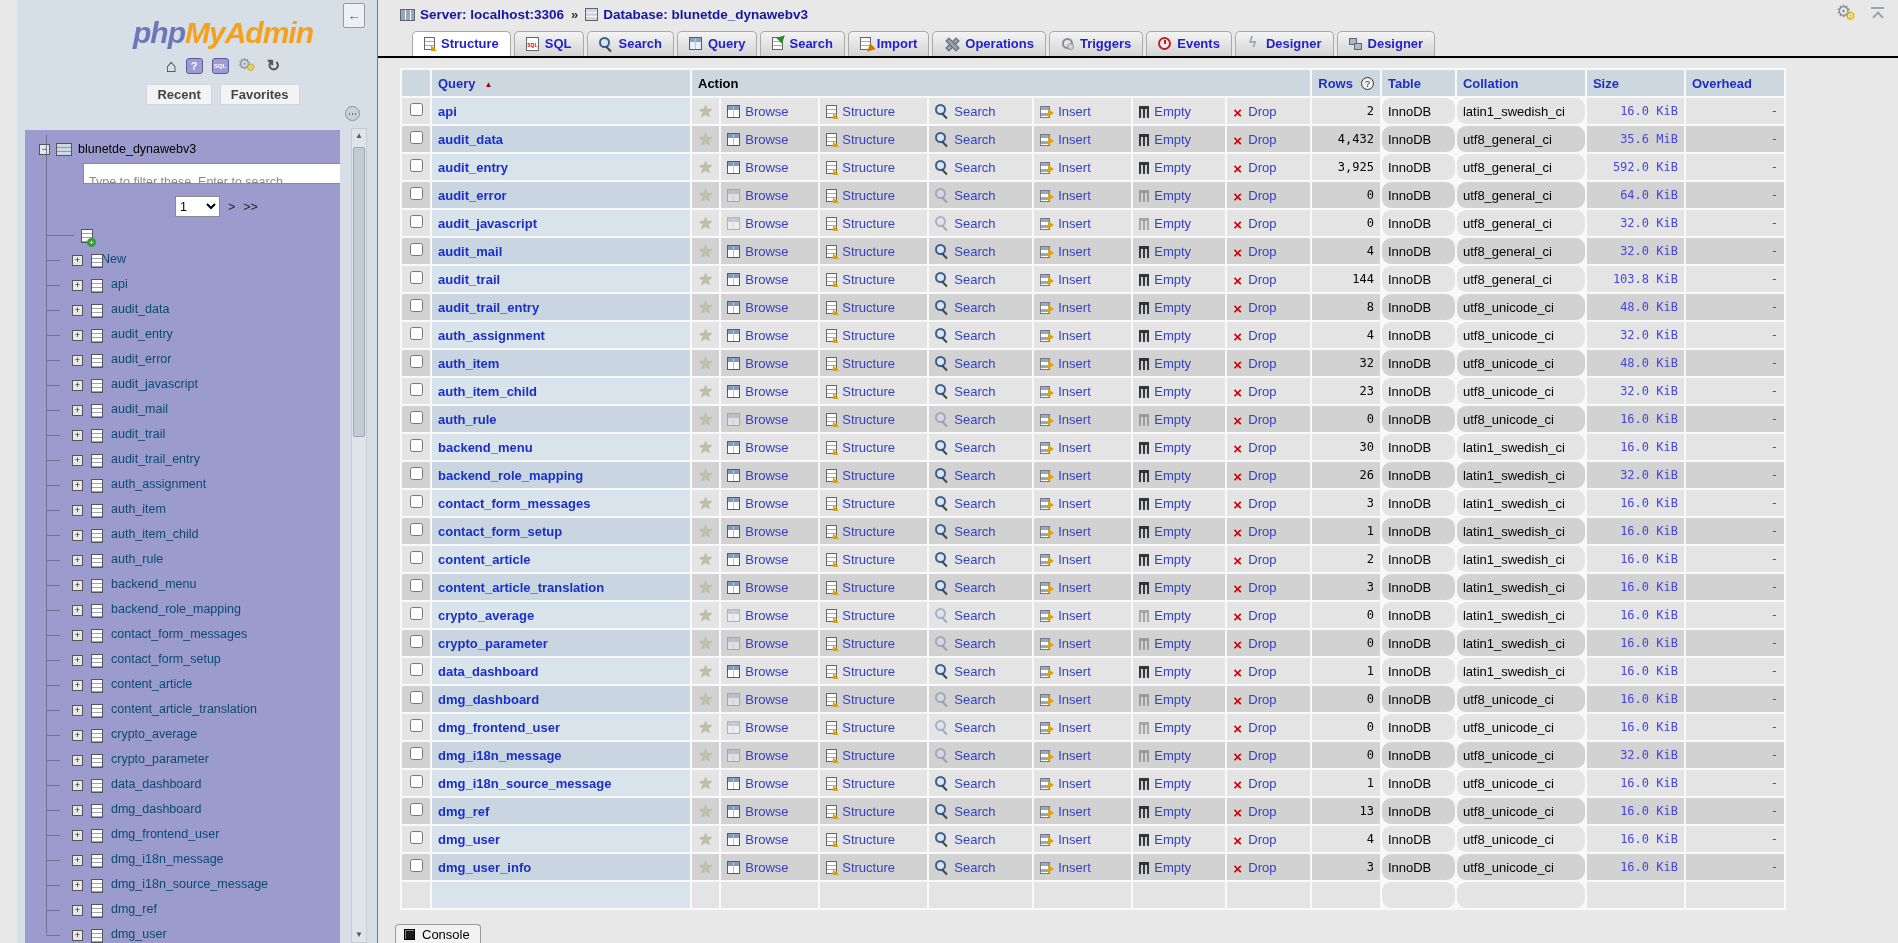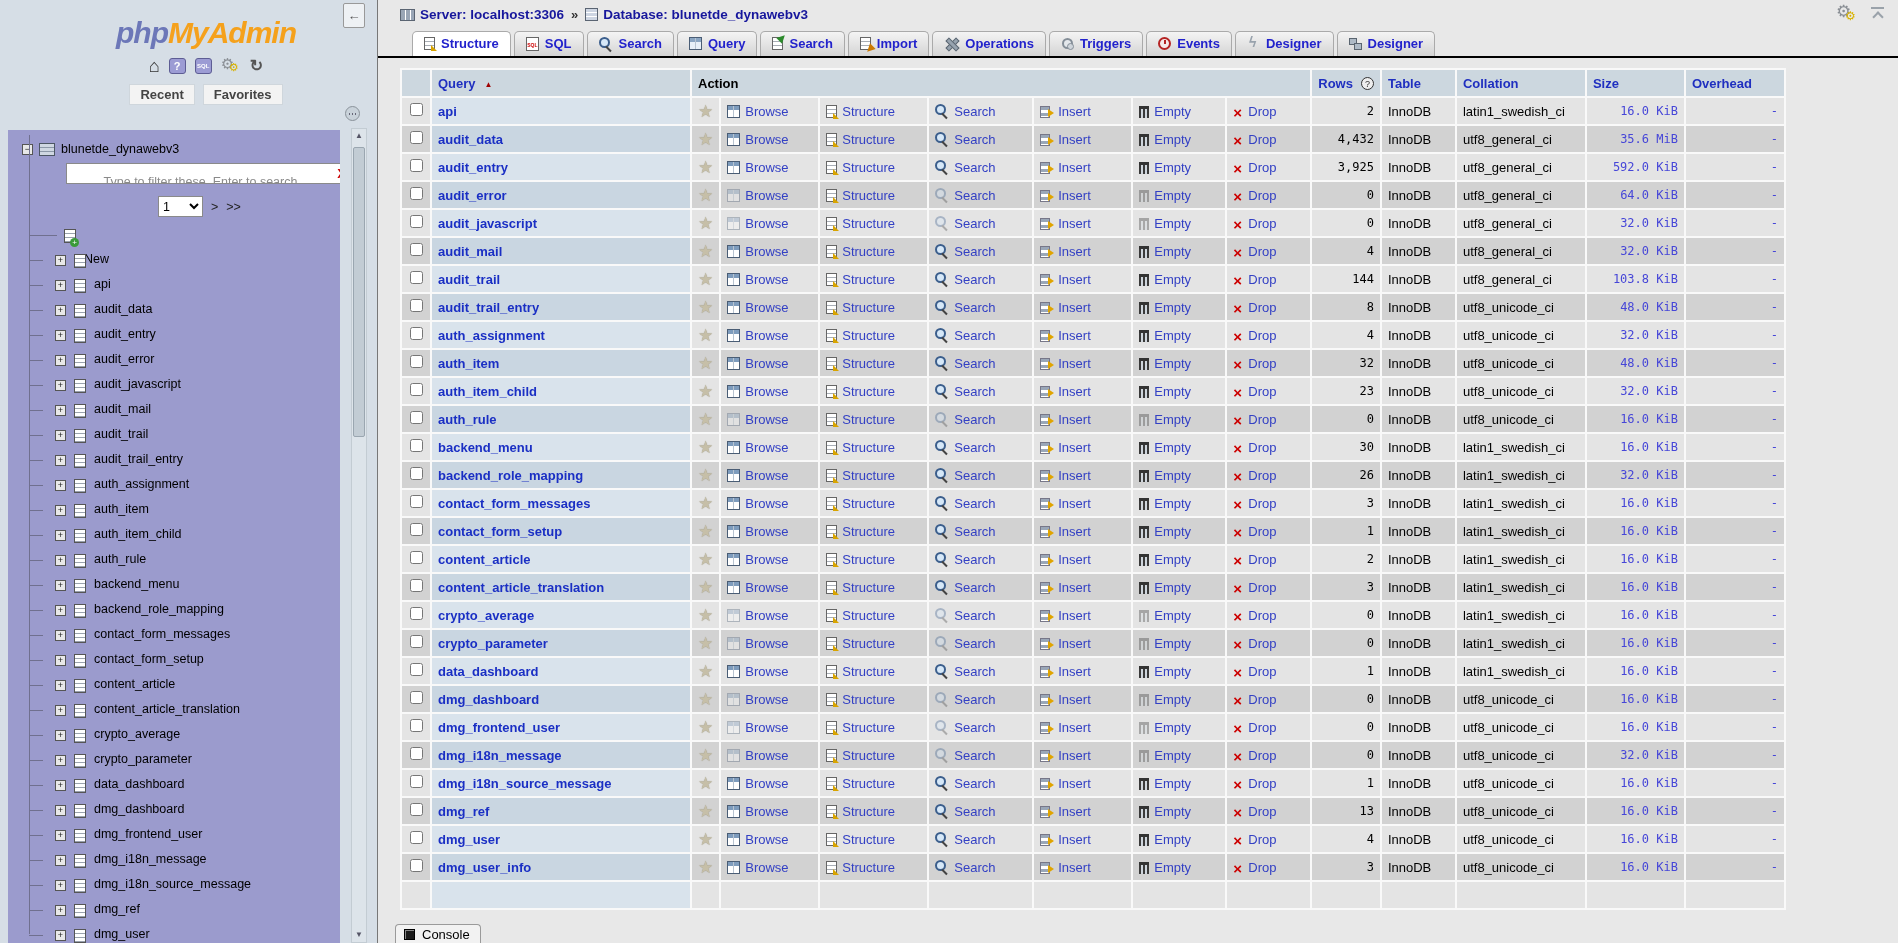--- a/index.html
+++ b/index.html
@@ -1,20 +1,20 @@
 <!DOCTYPE html>
 <html><head>
 <meta charset="utf-8">
 <style>
   * { margin:0; padding:0; box-sizing:border-box; }
   html,body { width:1898px; height:943px; overflow:hidden; font-family:"Liberation Sans",sans-serif; font-size:13px; color:#000; background:#e8e8e8; }
   #app { position:relative; width:1898px; height:943px; overflow:hidden; }
 
   
-  #sidebar { position:absolute; left:0; top:0; width:412px; height:943px; background:#d6dee6; }
+  #sidebar { position:absolute; left:17px; top:0; width:412px; height:943px; background:#d6dee6; }
   .logo-area { height:130px; background:#d6dee6; text-align:center; }
   .logo { padding-top:16px; font-size:30px; font-style:italic; font-weight:bold; letter-spacing:-1px; cursor:pointer; }
   .l-php { color:#6c77b8; }
   .l-ma  { color:#f5a11c; }
   .quick-icons { margin-top:6px; display:flex; justify-content:center; align-items:center; gap:9px; height:20px; }
   .qi { display:inline-block; cursor:pointer; }
   .qi-home { font-size:18px; color:#333; line-height:16px; }
   .qi-box { width:17px; height:16px; background:#9c9cd4; border:1px solid #5d5d94; border-radius:3px; color:#fff; font-weight:bold; text-align:center; }
   .qi-help { font-size:11px; line-height:14px; }
   .qi-sql { font-size:6px; line-height:14px; letter-spacing:0; }
@@ -24,37 +24,37 @@
   .qi-refresh { font-size:16px; color:#555; font-weight:bold; line-height:16px; }
   .rf-row { margin-top:8px; display:flex; justify-content:center; gap:8px; }
   .rf-row button { font-family:"Liberation Sans",sans-serif; font-size:13px; color:#444; background:#f3f3f3; border:1px solid #cfd6dc; padding:2px 10px; cursor:pointer;font-weight:bold; }
 
   .tree { position:absolute; left:8px; top:130px; width:332px; height:813px; background:#9b9bcd; overflow:hidden; font-size:12.5px; }
   .tree-root-row { position:relative; padding:12px 0 0 14px; display:flex; align-items:center; gap:6px; white-space:nowrap; }
   .expander { display:inline-block; width:11px; height:11px; background:#e8e8e8; border:1px solid #555; font-size:9px; line-height:9px; text-align:center; color:#222; cursor:pointer; flex:0 0 auto; }
   .db-icon { display:inline-block; width:16px; height:13px; border:1px solid #4c5664; background:repeating-linear-gradient(to bottom,#cfd7e2 0 3px,#8c98a8 3px 4px); flex:0 0 auto; }
   .tree-root-label { color:#000; cursor:pointer; }
   .tree-filter { position:relative; margin:7px 0 0 58px; width:284px; }
-  .tree-filter input { width:284px; height:21px; border:1px solid #8a8a8a; background:#fff; font-size:12.5px; padding:17px 20px 0 5px; color:#7f1d1d; font-family:"Liberation Sans",sans-serif;text-align:center; }
+  .tree-filter input { width:284px; height:21px; border:1px solid #8a8a8a; background:#fff; font-size:12.5px; padding:17px 20px 0 5px; color:#7f1d1d; font-family:"Liberation Sans",sans-serif; }
   .tree-filter input::placeholder { color:#8a8a8a; }
   .filter-clear { position:absolute; right:4px; top:3px; color:#c00; font-weight:bold; font-size:13px; cursor:pointer; }
   .tree-pager { margin:7px 0 2px 150px; display:flex; align-items:center; gap:8px; }
   .tree-pager select { width:45px; height:21px; border:1px solid #8a8a8a; background:#fff; font-size:12.5px; font-family:"Liberation Sans",sans-serif; }
   .pager-link { color:#222; cursor:pointer; font-size:12.5px; }
   .tree-list { list-style:none; position:relative; margin-top:6px; }
   .tree-list::before { content:''; position:absolute; left:21px; top:-88px; bottom:14px; border-left:1px solid #70708f; }
   .tree-list li { position:relative; height:25px; display:flex; align-items:center; padding-left:47px; white-space:nowrap; cursor:pointer; }
   .tree-list li::before { content:''; position:absolute; left:21px; top:12px; width:14px; border-top:1px solid #70708f; }
   .tree-list li .expander { margin-right:8px; }
   .t-icon { display:inline-block; width:12px; height:14px; background:#fff repeating-linear-gradient(to bottom,#fff 0 3px,#9aa2ae 3px 4px); border:1px solid #555; margin-right:8px; flex:0 0 auto; }
   .new-row { padding-left:56px !important; }
   .new-row::before { width:28px !important; }
   .t-icon.new { position:relative; }
   .t-icon.new::after { content:'+'; position:absolute; right:-4px; bottom:-5px; color:#fff; background:#3a9a3a; border-radius:50%; width:9px; height:9px; font-size:8px; line-height:9px; text-align:center; }
-  .t-label { color:#000000;margin-top:47px; }
+  .t-label { color:#0c4a6e;margin-top:47px; }
 
   
   #splitter { position:absolute; left:340px; top:0; width:37px; height:943px; background:#d6dee6; }
   .back-btn { position:absolute; left:3px; top:3px; width:22px; height:25px; background:#eef1f4; border:1px solid #999; border-radius:2px; color:#555; font-size:13px; cursor:pointer; font-family:"Liberation Sans",sans-serif; }
   .dot-handle { position:absolute; left:5px; top:106px; width:15px; height:15px; border:1px solid #8a929a; border-radius:50%; background:#c9d2da; cursor:pointer; }
   .dot-handle::after { content:''; position:absolute; left:3px; top:6px; width:7px; height:2px; background:repeating-linear-gradient(to right,#667 0 1px,transparent 1px 3px); }
   .vscroll { position:absolute; left:11px; top:128px; width:16px; height:815px; background:#dde4ea; border:1px solid #c3ccd3; }
   .vs-up,.vs-down { position:absolute; left:0; width:14px; height:14px; text-align:center; font-size:8px; color:#556; line-height:14px; cursor:pointer; }
   .vs-up { top:0; } .vs-down { bottom:0; }
   .vs-thumb { position:absolute; left:1px; top:18px; width:12px; height:290px; background:#c2ccd4; border:1px solid #9aa6b0; border-radius:2px; cursor:pointer; }
@@ -138,21 +138,21 @@
       linear-gradient(to right,transparent 5px,#b8c4d1 5px,#b8c4d1 6px,transparent 6px),
       linear-gradient(to bottom,#7e9cbd 0 4px,#fff 4px); }
   .i-insert { width:10px; height:12px; border:1px solid #778; background:repeating-linear-gradient(to bottom,#9aa7b8 0 3px,#fff 3px 6px); margin-right:8px !important; }
   .i-insert::after { content:''; position:absolute; right:-5px; top:2px; border-left:6px solid #e0a400; border-top:4px solid transparent; border-bottom:4px solid transparent; }
   .i-empty { width:10px; height:12px; border-top:3px solid #333; background:repeating-linear-gradient(to right,#3a3a3a 0 2px,#cfd6dd 2px 4px); }
   .i-drop { color:#c00; font-weight:bold; font-size:15px; width:10px; line-height:13px; }
   tr.isempty .i-browse, tr.isempty .i-search, tr.isempty .i-empty { opacity:.35; }
   .num { font-family:"DejaVu Sans Mono",monospace; font-size:12px; text-align:right; }
   td.c-size { color:#4646d8; }
   td.c-ovh { color:#4646d8; }
-  td.c-type, td.c-coll { color:#000; }
+  td.c-type, td.c-coll { color:#000;border-radius:9px; }
 
   .console-bar { position:absolute; left:17px; bottom:0; height:19px; background:#f2f2f2; border:1px solid #9a9a9a; border-bottom:none; border-radius:4px 4px 0 0; padding:1px 10px 0 8px; display:flex; align-items:center; gap:7px; cursor:pointer; }
   .console-sq { width:11px; height:11px; background:#1a1a1a; border:1px solid #000; box-shadow:inset 1px 1px 0 #888; }
 </style>
 </head>
 <body>
 
 <div id="app">
 
   <aside id="sidebar">

